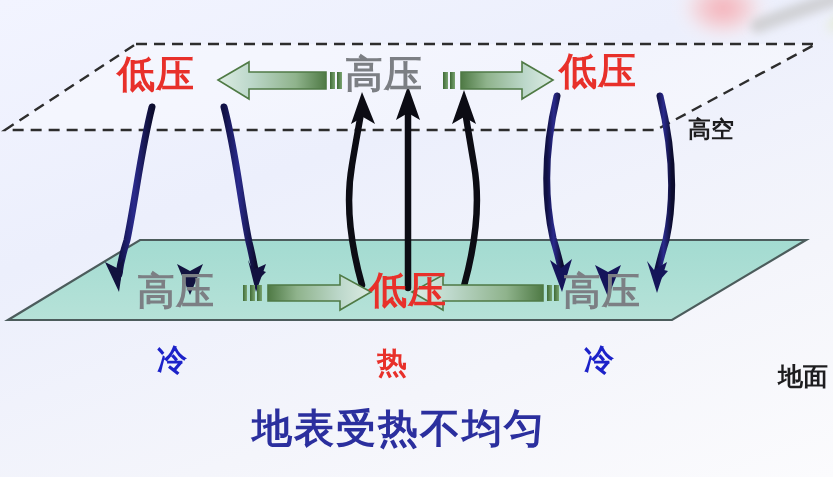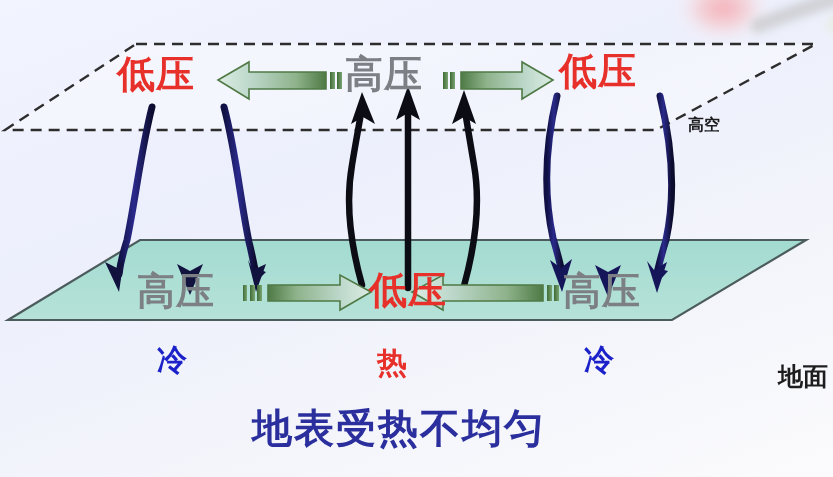--- a/index.html
+++ b/index.html
@@ -40,23 +40,23 @@
   .lbl-highp-upper,
   .lbl-highp-ground-left,
   .lbl-highp-ground-right {
     color: #7c7f84;
     font-size: 38px;
     font-weight: 700;
     letter-spacing: 1px;
   }
   .lbl-gaokong {
     color: #1d1d1f;
-    font-size: 16px;
-    font-weight: 700;
-    font-family: Liberation Mono, monospace;
+    font-size: 23px;
+    font-weight: 700;
+    font-family: Liberation Sans, sans-serif;
   }
   .lbl-dimian {
     color: #1d1d1f;
     font-size: 25px;
     font-weight: 700;
     font-family: "DejaVu Serif", "Liberation Serif", serif;
   }
   .lbl-cold-left,
   .lbl-cold-right {
     color: #1c22c9;

